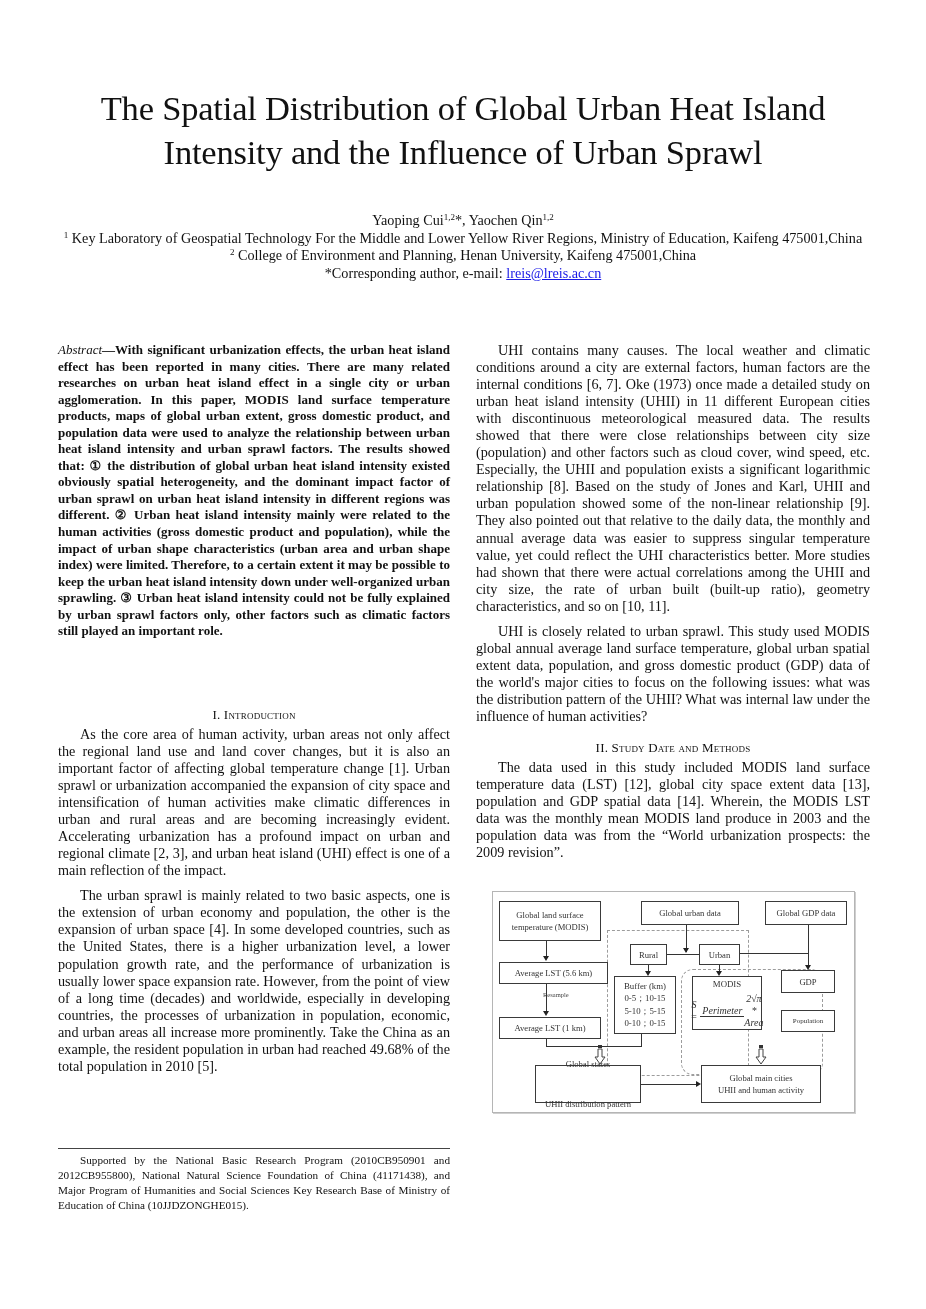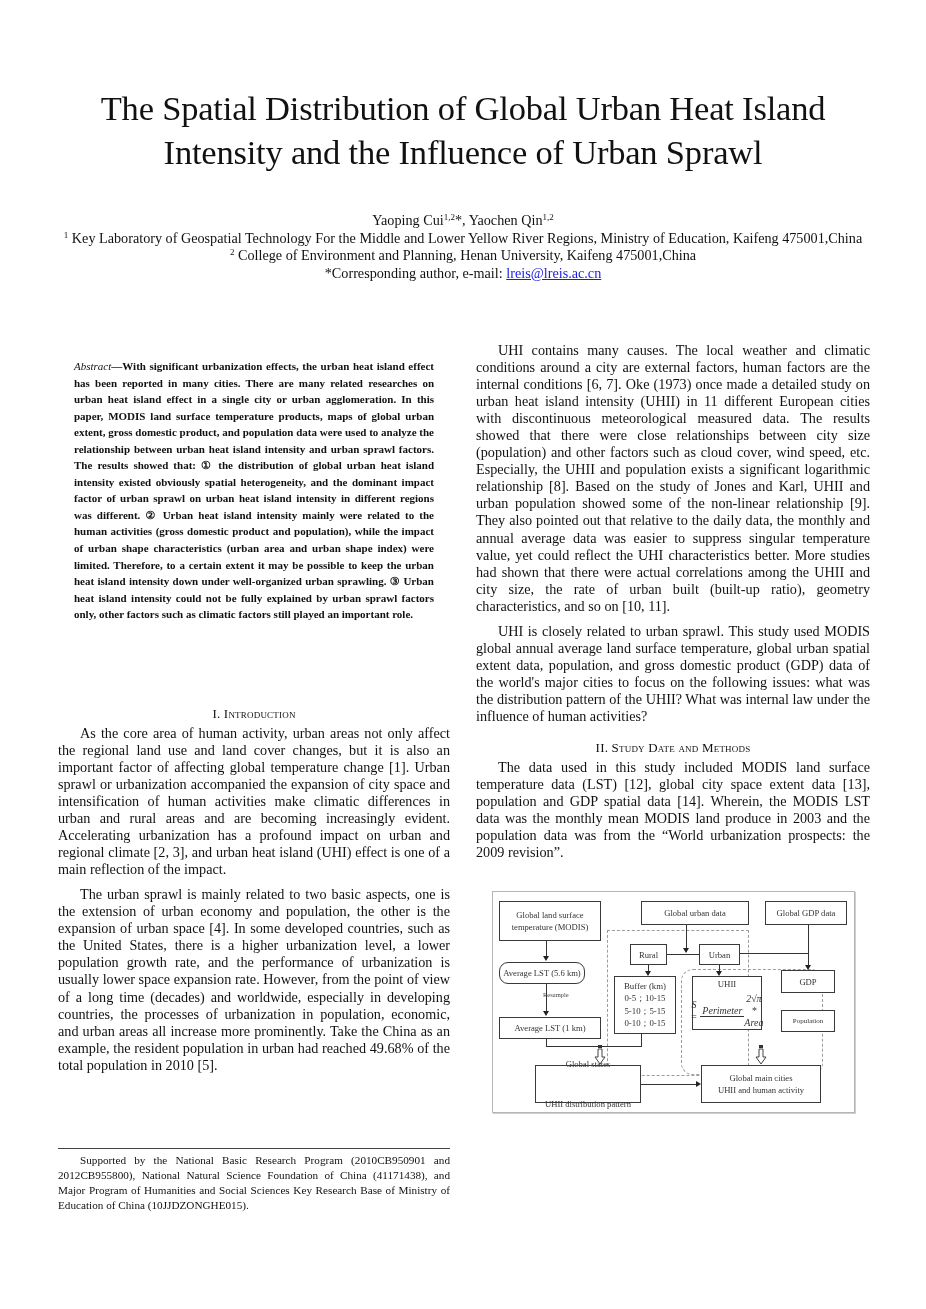--- a/index.html
+++ b/index.html
@@ -15,21 +15,21 @@
     position: absolute; left: 40px; top: 212px; width: 846px; text-align: center;
     font-size: 14.2px; line-height: 17.6px;
   }
   .authors sup { font-size: 9px; vertical-align: 5px; line-height: 0; }
   .authors a { color: #1a1ae6; text-decoration: underline; }
 
   .col { position: absolute; font-size: 14.2px; line-height: 17.05px; text-align: justify; }
   .col-left { left: 58px; width: 392px; top: 342px; }
   .col-right { left: 476px; width: 394px; top: 342px; }
 
-  .abstract { font-weight: bold; font-size: 11px; line-height: 16.55px; margin: 16px; }
+  .abstract { font-weight: bold; font-size: 13px; line-height: 16.55px; margin: 0; }
   .abstract .label { font-style: italic; font-weight: normal; }
   .para { margin: 0 0 8px 0; text-indent: 22px; }
   .sec-head {
     text-align: center; font-size: 13px; margin: 0; font-variant: small-caps; letter-spacing: 0.2px;
   }
   .footnote-rule {
     position: absolute; left: 58px; top: 1148px; width: 392px; height: 0;
     border-top: 1px solid #444;
   }
   .footnote {
@@ -112,53 +112,53 @@
 
 <div class="figure">
 
   <div class="dashed" style="left:114px; top:38px; width:142px; height:146px;"></div>
   <div class="dashed" style="left:188px; top:77px; width:142px; height:106px; border-radius:12px; border-top-left-radius:12px;"></div>
 
   <div class="box" style="left:6px; top:9px; width:102px; height:40px;">
     <span>Global land surface</span>
     <span>temperature (MODIS)</span>
   </div>
-  <div class="box" style="left:148px; top:9px; width:108px; height:24px;">
+  <div class="box" style="left:148px; top:9px; width:98px; height:24px;">
     <span>Global urban data</span>
   </div>
   <div class="box" style="left:272px; top:9px; width:82px; height:24px;">
     <span>Global GDP data</span>
   </div>
 
   <div class="box thin" style="left:137px; top:52px; width:37px; height:21px;">
     <span>Rural</span>
   </div>
   <div class="box thin" style="left:206px; top:52px; width:41px; height:21px;">
     <span>Urban</span>
   </div>
 
-  <div class="box thin" style="left:6px; top:70px; width:86px; height:22px;border-radius:9px;">
+  <div class="box thin" style="left:6px; top:70px; width:109px; height:22px;">
     <span>Average LST (5.6 km)</span>
   </div>
   <div style="position:absolute; left:50px; top:99px; font-size:6.5px; color:#444;">Resample</div>
   <div class="box thin" style="left:6px; top:125px; width:102px; height:22px;">
     <span>Average LST (1 km)</span>
   </div>
 
   <div class="box thin" style="left:121px; top:84px; width:62px; height:58px;">
     <span style="font-size:8.8px;">Buffer (km)</span>
     <div class="buffer-lines">
       <div>0-5；10-15</div>
       <div>5-10；5-15</div>
       <div>0-10；0-15</div>
     </div>
   </div>
 
   <div class="box thin" style="left:199px; top:84px; width:70px; height:54px;">
-    <span style="font-size:8.8px; margin-bottom:3px;">UHII</span>
+    <span style="font-size:8.8px; margin-bottom:3px;">MODIS</span>
     <div class="formula">
       <span>S =</span>
       <span class="frac">
         <span class="num">Perimeter</span>
         <span class="den">2√π * Area</span>
       </span>
     </div>
   </div>
 
   <div class="box thin" style="left:288px; top:78px; width:54px; height:23px;">

